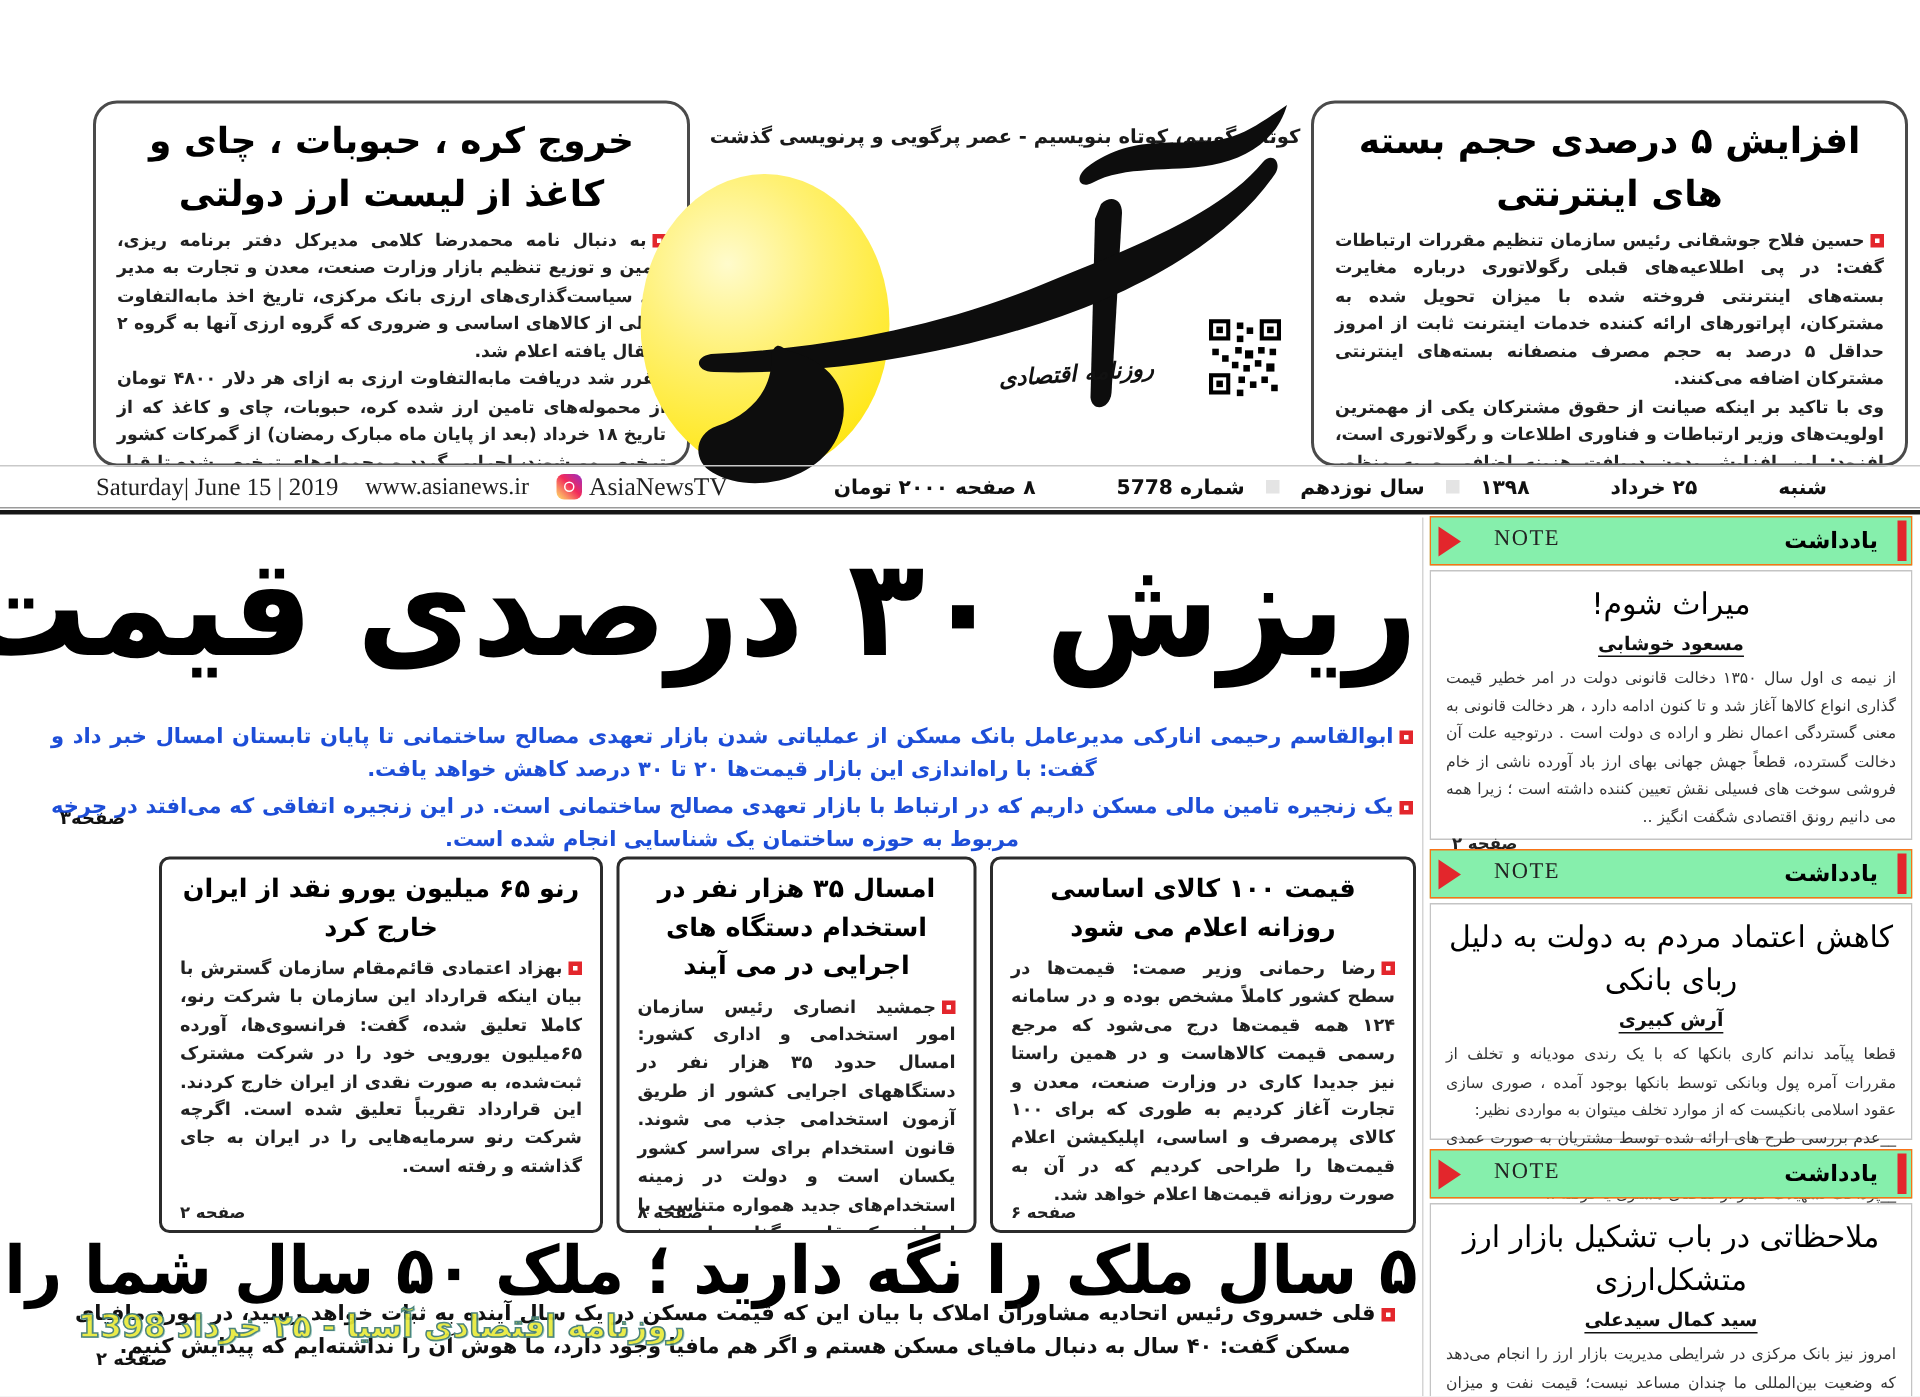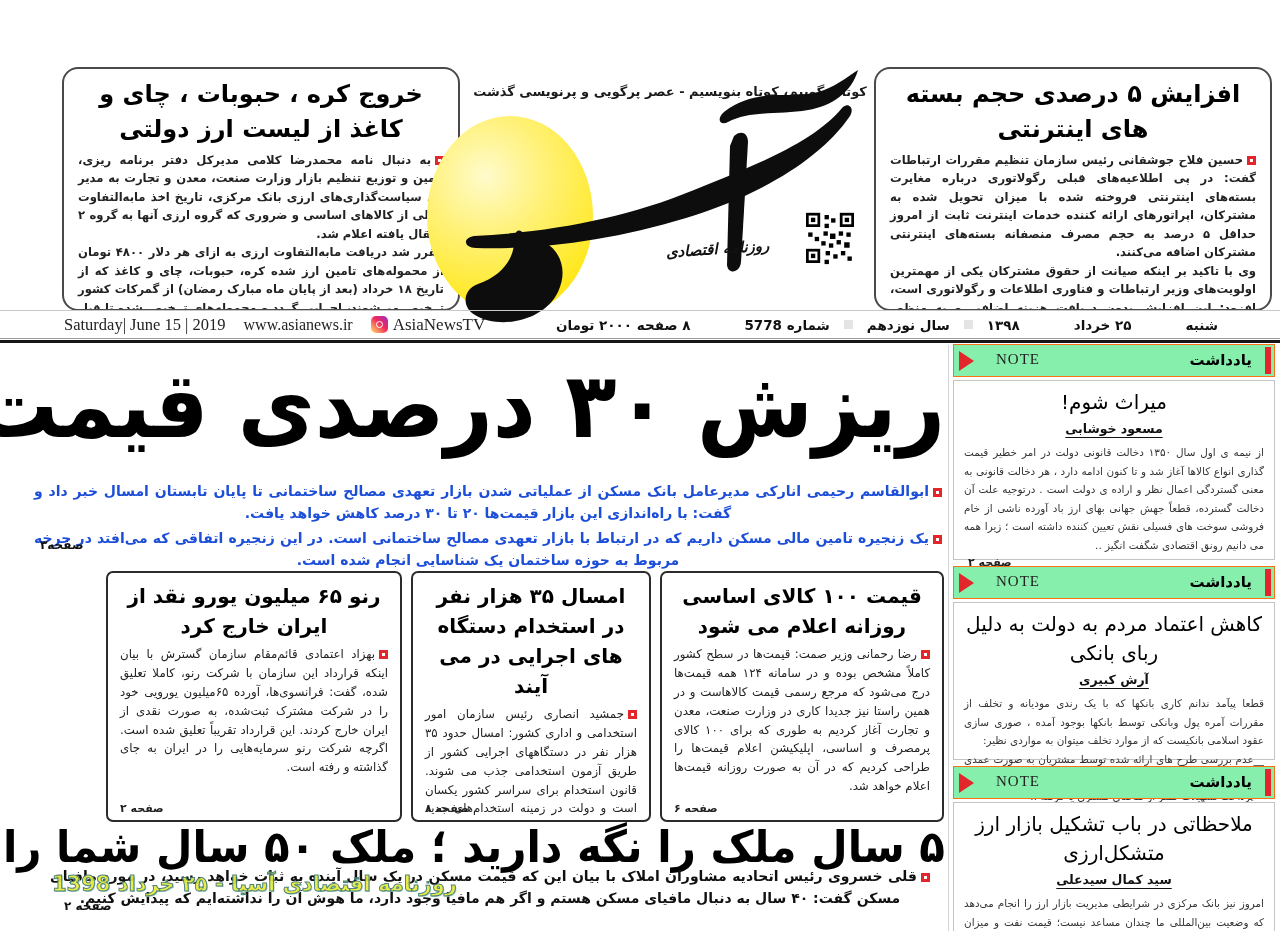--- a/index.html
+++ b/index.html
@@ -85,25 +85,25 @@
   .boxes-row {
     position:absolute; top:571px; left:62px; width:882px; height:251px;
     display:flex; flex-direction:row-reverse; gap:9px;
   }
   .mid-box {
     border:2px solid #2b2b2b; border-radius:7px; background:#fff;
     padding:8px 12px 4px; direction:rtl; overflow:hidden; position:relative;
   }
   .mid-box.w1 { width:284px; } .mid-box.w2 { width:240px; } .mid-box.w3 { width:296px; }
   .mid-box h3 {
-    font-size:20px; font-weight:bold; text-align:center; line-height:1.5;
+    font-size:17px; font-weight:bold; text-align:center; line-height:1.5;
     margin-bottom:4px; color:#000;
   }
   .mid-box p {
-    font-size:11.8px; font-weight:normal; line-height:1.6;
+    font-size:11.8px; font-weight:bold; line-height:1.6;
     text-align:justify; text-align-last:right; color:#222;
   }
   .page-ref { position:absolute; bottom:5px; left:12px; font-size:11px; font-weight:bold; color:#222; }
   
   .bottom-headline {
     position:absolute; top:822px; left:30px; width:915px;
     font-size:42px; font-weight:bold; direction:rtl; text-align:center;
     white-space:nowrap; color:#000; transform:scaleY(1.05);
   }
   .bottom-lead {

